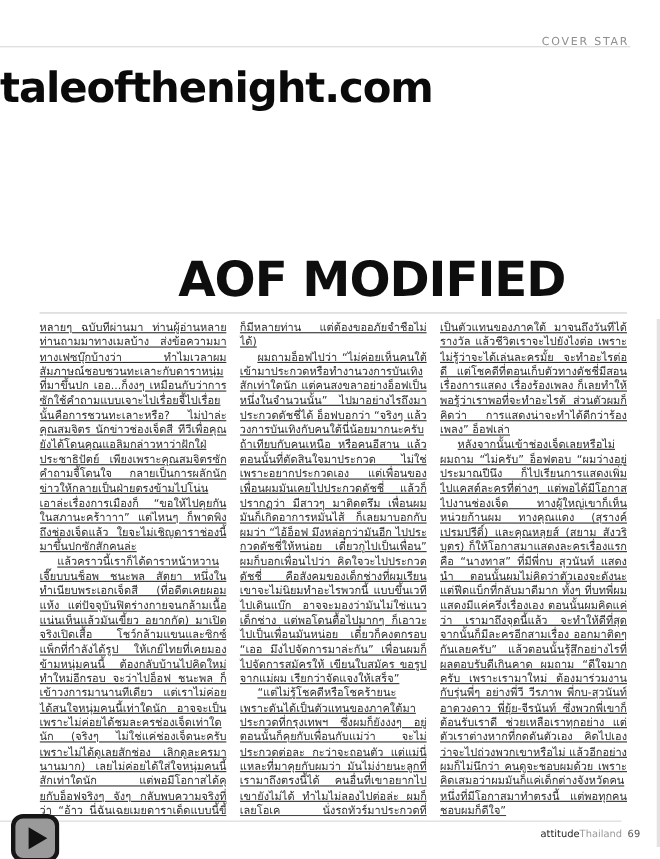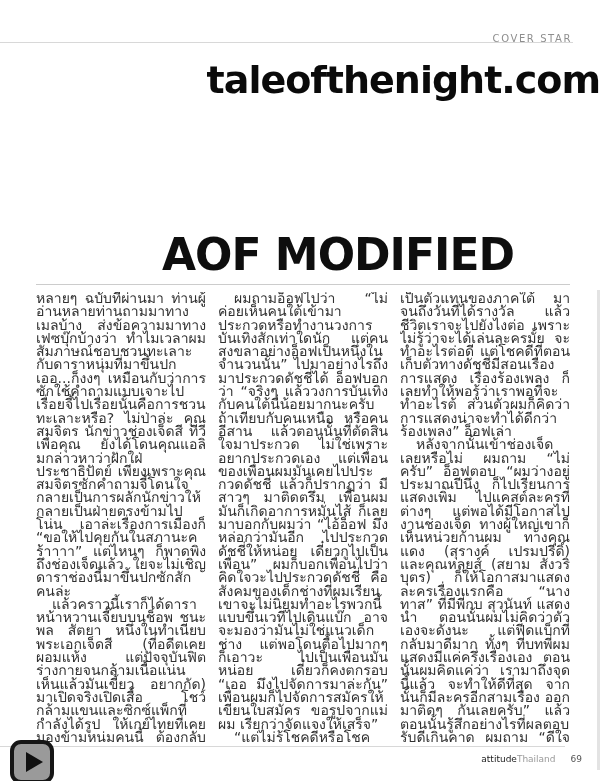--- a/index.html
+++ b/index.html
@@ -13,21 +13,21 @@
   .cover-star {
     position:absolute; top:33px; right:28px;
     font-size:10px; color:#8e8e8e; letter-spacing:1.6px;
     font-family:"DejaVu Sans", sans-serif;
   }
   .header-rule {
     position:absolute; top:42px; left:0; width:573px; height:1px;
     background:#d8d8d8;
   }
   .site-title {
-    position:absolute; top:58px; left:0; width:600px; text-align:right;
+    position:absolute; top:58px; left:0; width:600px; text-align:left;
     font-size:38px; font-weight:700; color:#0a0a0a; letter-spacing:-1px;
   }
 
   
   .headline {
     position:absolute; top:233px; left:0; width:600px; text-align:center;
     font-size:44px; line-height:1; font-weight:800; color:#0e0e0e;
     letter-spacing:-1px;
     padding-left:38px;
   }
@@ -36,37 +36,38 @@
     background:#cccccc;
   }
 
   
   .body-text {
     position:absolute; top:292px; left:36px; width:534px; height:450px;
     display:flex; gap:12px; overflow:hidden;
   }
   .col {
     width:170px; height:450px; overflow:hidden;
-    font-size:14px; line-height:13.3px; color:#303030;
+    font-size:10px; line-height:13.3px; color:#303030;
     text-align:justify;
+    text-decoration:underline;
   }
   .col p { margin:0; }
   .col p.indent { text-indent:16px; }
 
   
   .footer-rule {
     position:absolute; top:746px; left:0; width:565px; height:1px;
     background:#d8d8d8;
   }
   .footer {
     position:absolute; top:754px; right:18px;
     font-size:9px; color:#9a9a9a;
   }
   .footer .bold { font-weight:400; color:#1c1c1c; }
-  .footer .num { color:#555; margin-left:15px; }
+  .footer .num { color:#555; margin-left:5px; }
 
   
   .page-edge {
     position:absolute; right:0; top:290px; width:3px; height:480px;
     background:#e3e3e3;
   }
 
   
   .play-btn {
     position:absolute; left:10px; top:740px; width:44px; height:44px;
@@ -87,20 +88,21 @@
   <div class="headline">AOF MODIFIED</div>
 
   <div class="headline-rule"></div>
 
   <div class="body-text">
     <div class="col">
       <p>หลายๆ ฉบับที่ผ่านมา ท่านผู้อ่านหลายท่านถามมาทางเมลบ้าง ส่งข้อความมาทางเฟซบุ๊กบ้างว่า ทำไมเวลาผมสัมภาษณ์ชอบชวนทะเลาะกับดาราหนุ่มที่มาขึ้นปก เออ...ก็งงๆ เหมือนกับว่าการซักใช้คำถามแบบเจาะไปเรื่อยจี้ไปเรื่อยนั้นคือการชวนทะเลาะหรือ? ไม่ป่าล่ะ คุณสมจิตร นักข่าวช่องเจ็ดสี ทีวีเพื่อคุณ ยังได้โดนคุณแอลิมกล่าวหาว่าฝักใฝ่ประชาธิปัตย์ เพียงเพราะคุณสมจิตรซักคำถามจี้โดนใจ กลายเป็นการผลักนักข่าวให้กลายเป็นฝ่ายตรงข้ามไปโน่น เอาล่ะเรื่องการเมืองก็ “ขอให้ไปคุยกันในสภานะคร้าาาา” แต่ไหนๆ ก็พาดพิงถึงช่องเจ็ดแล้ว ใยจะไม่เชิญดาราช่องนี้มาขึ้นปกซักสักคนล่ะ</p>
       <p class="indent">แล้วคราวนี้เราก็ได้ดาราหน้าหวานเจี๊ยบบนช็อพ ชนะพล สัตยา หนึ่งในทำเนียบพระเอกเจ็ดสี (ที่อดีตเคยผอมแห้ง แต่ปัจจุบันฟิตร่างกายจนกล้ามเนื้อแน่นเห็นแล้วมันเขี้ยว อยากกัด) มาเปิดจริงเปิดเสื้อ โชว์กล้ามแขนและซิกซ์แพ็กที่กำลังได้รูป ให้เกย์ไทยที่เคยมองข้ามหนุ่มคนนี้ ต้องกลับบ้านไปคิดใหม่ทำใหม่อีกรอบ จะว่าไปอ็อฟ ชนะพล ก็เข้าวงการมานานทีเดียว แต่เราไม่ค่อยได้สนใจหนุ่มคนนี้เท่าใดนัก อาจจะเป็นเพราะไม่ค่อยได้ชมละครช่องเจ็ดเท่าใดนัก (จริงๆ ไม่ใช่แค่ช่องเจ็ดนะครับ เพราะไม่ได้ดูเลยสักช่อง เลิกดูละครมานานมาก) เลยไม่ค่อยได้ใส่ใจหนุ่มคนนี้สักเท่าใดนัก แต่พอมีโอกาสได้คุยกับอ็อฟจริงๆ จังๆ กลับพบความจริงที่ว่า “อ้าว นี่ฉันเฉยเมยดาราเด็ดแบบนี้ขี้ขึ้นปกอีกแล้วหรือ” (ลองใส่ดูนะ เมาส์ และเจมส์ ปีโอวาย และไผ่ พาทิศ ถ้ารวมเต็งหนึ่งที่ถ่าย Masculinity ด้วยนั่นก็ใช่) และถ้าลำดับปีของดัชชี่ให้ดีๆ รุ่น 2006 ที่อ็อฟเคยชนะการประกวดมานี่มีดังๆ อยู่หลายคน อาทิ เมาส์ และเจมส์ ปีโอวาย แบงก์ อาทิตย์ พระเอกภาพยนตร์เรื่อง “คน-โลก-จิต” แล้วก็มีอ็อฟ รวมอยู่ในจำนวนนั้น (ดาราหญิง</p>
     </div>
     <div class="col">
+      <p>ก็มีหลายท่าน แต่ต้องขออภัยจำชื่อไม่ได้)</p>
       <p class="indent">ผมถามอ็อฟไปว่า “ไม่ค่อยเห็นคนใต้เข้ามาประกวดหรือทำงานวงการบันเทิงสักเท่าใดนัก แต่คนสงขลาอย่างอ็อฟเป็นหนึ่งในจำนวนนั้น” ไปมาอย่างไรถึงมาประกวดดัชชี่ได้ อ็อฟบอกว่า “จริงๆ แล้ววงการบันเทิงกับคนใต้นี่น้อยมากนะครับ ถ้าเทียบกับคนเหนือ หรือคนอีสาน แล้วตอนนั้นที่ตัดสินใจมาประกวด ไม่ใช่เพราะอยากประกวดเอง แต่เพื่อนของเพื่อนผมมันเคยไปประกวดดัชชี่ แล้วก็ปรากฏว่า มีสาวๆ มาติดตรึม เพื่อนผมมันก็เกิดอาการหมั่นไส้ ก็เลยมาบอกกับผมว่า “ไอ้อ็อฟ มึงหล่อกว่ามันอีก ไปประกวดดัชชี่ให้หน่อย เดี๋ยวกูไปเป็นเพื่อน” ผมก็บอกเพื่อนไปว่า คิดใจวะไปประกวดดัชชี่ คือสังคมของเด็กช่างที่ผมเรียน เขาจะไม่นิยมทำอะไรพวกนี้ แบบขึ้นเวทีไปเดินแบ๊ก อาจจะมองว่ามันไม่ใช่แนวเด็กช่าง แต่พอโดนตื้อไปมากๆ ก็เอาวะ ไปเป็นเพื่อนมันหน่อย เดี๋ยวก็คงตกรอบ “เออ มึงไปจัดการมาล่ะกัน” เพื่อนผมก็ไปจัดการสมัครให้ เขียนใบสมัคร ขอรูปจากแม่ผม เรียกว่าจัดแจงให้เสร็จ”</p>
       <p class="indent">“แต่ไม่รู้โชคดีหรือโชคร้ายนะ เพราะดันได้เป็นตัวแทนของภาคใต้มาประกวดที่กรุงเทพฯ ซึ่งผมก็ยังงงๆ อยู่ ตอนนั้นก็คุยกับเพื่อนกับแม่ว่า จะไม่ประกวดต่อละ กะว่าจะถอนตัว แต่แม่นี่แหละที่มาคุยกับผมว่า มันไม่ง่ายนะลูกที่เรามาถึงตรงนี้ได้ คนอื่นที่เขาอยากไปเขายังไม่ได้ ทำไมไม่ลองไปต่อล่ะ ผมก็เลยโอเค นั่งรถทัวร์มาประกวดที่กรุงเทพฯ พอดีมีเพื่อนแถวบ้านมาเรียนที่นี่ก็เลยมาพักด้วย พอประกวดไป มันก็เข้ารอบมาเรื่อยๆ ตอนนั้นผมเริ่มหนักใจละว่าเราต้องมาสู้กับหนุ่มกรุงเทพฯ ที่ดูหล่อ ดูทันสมัย ก็คิดว่าจะเอาอะไรไปสู้กับเขา จนเข้ารอบรองชนะเลิศ เก็บตัวสามเดือน แล้วก็ได้รางวัลรองชนะเลิศมา ทุกอย่างมันเหมือนฝัน ตอนนั้นคิดว่า กว่าห้าเดือนที่เข้าประกวดมา ตั้งแต่</p>
     </div>
     <div class="col">
       <p>เป็นตัวแทนของภาคใต้ มาจนถึงวันที่ได้รางวัล แล้วชีวิตเราจะไปยังไงต่อ เพราะไม่รู้ว่าจะได้เล่นละครมั้ย จะทำอะไรต่อดี แต่โชคดีที่ตอนเก็บตัวทางดัชชี่มีสอนเรื่องการแสดง เรื่องร้องเพลง ก็เลยทำให้พอรู้ว่าเราพอที่จะทำอะไรต้ ส่วนตัวผมก็คิดว่า การแสดงน่าจะทำได้ดีกว่าร้องเพลง” อ็อฟเล่า</p>
       <p class="indent">หลังจากนั้นเข้าช่องเจ็ดเลยหรือไม่ ผมถาม “ไม่ครับ” อ็อฟตอบ “ผมว่างอยู่ประมาณปีนึง ก็ไปเรียนการแสดงเพิ่ม ไปแคสต์ละครที่ต่างๆ แต่พอได้มีโอกาสไปงานช่องเจ็ด ทางผู้ใหญ่เขาก็เห็นหน่วยก้านผม ทางคุณแดง (สุรางค์ เปรมปรีดิ์) และคุณหลุยส์ (สยาม สังวริบุตร) ก็ให้โอกาสมาแสดงละครเรื่องแรกคือ “นางทาส” ที่มีพี่กบ สุวนันท์ แสดงนำ ตอนนั้นผมไม่คิดว่าตัวเองจะดังนะ แต่ฟีดแบ็กที่กลับมาดีมาก ทั้งๆ ที่บทพี่ผมแสดงมีแค่ครึ่งเรื่องเอง ตอนนั้นผมคิดแค่ว่า เรามาถึงจุดนี้แล้ว จะทำให้ดีที่สุด จากนั้นก็มีละครอีกสามเรื่อง ออกมาติดๆ กันเลยครับ” แล้วตอนนั้นรู้สึกอย่างไรที่ผลตอบรับดีเกินคาด ผมถาม “ดีใจมากครับ เพราะเรามาใหม่ ต้องมาร่วมงานกับรุ่นพี่ๆ อย่างพี่วี วีรภาพ พี่กบ-สุวนันท์ อาดวงดาว พี่ยุ้ย-จีรนันท์ ซึ่งพวกพี่เขาก็ต้อนรับเราดี ช่วยเหลือเราทุกอย่าง แต่ตัวเราต่างหากที่กดดันตัวเอง คิดไปเองว่าจะไปถ่วงพวกเขาหรือไม่ แล้วอีกอย่างผมก็ไม่นึกว่า คนดูจะชอบผมด้วย เพราะคิดเสมอว่าผมมันก็แค่เด็กต่างจังหวัดคนหนึ่งที่มีโอกาสมาทำตรงนี้ แต่พอทุกคนชอบผมก็ดีใจ”</p>
 
     </div>
   </div>
 

